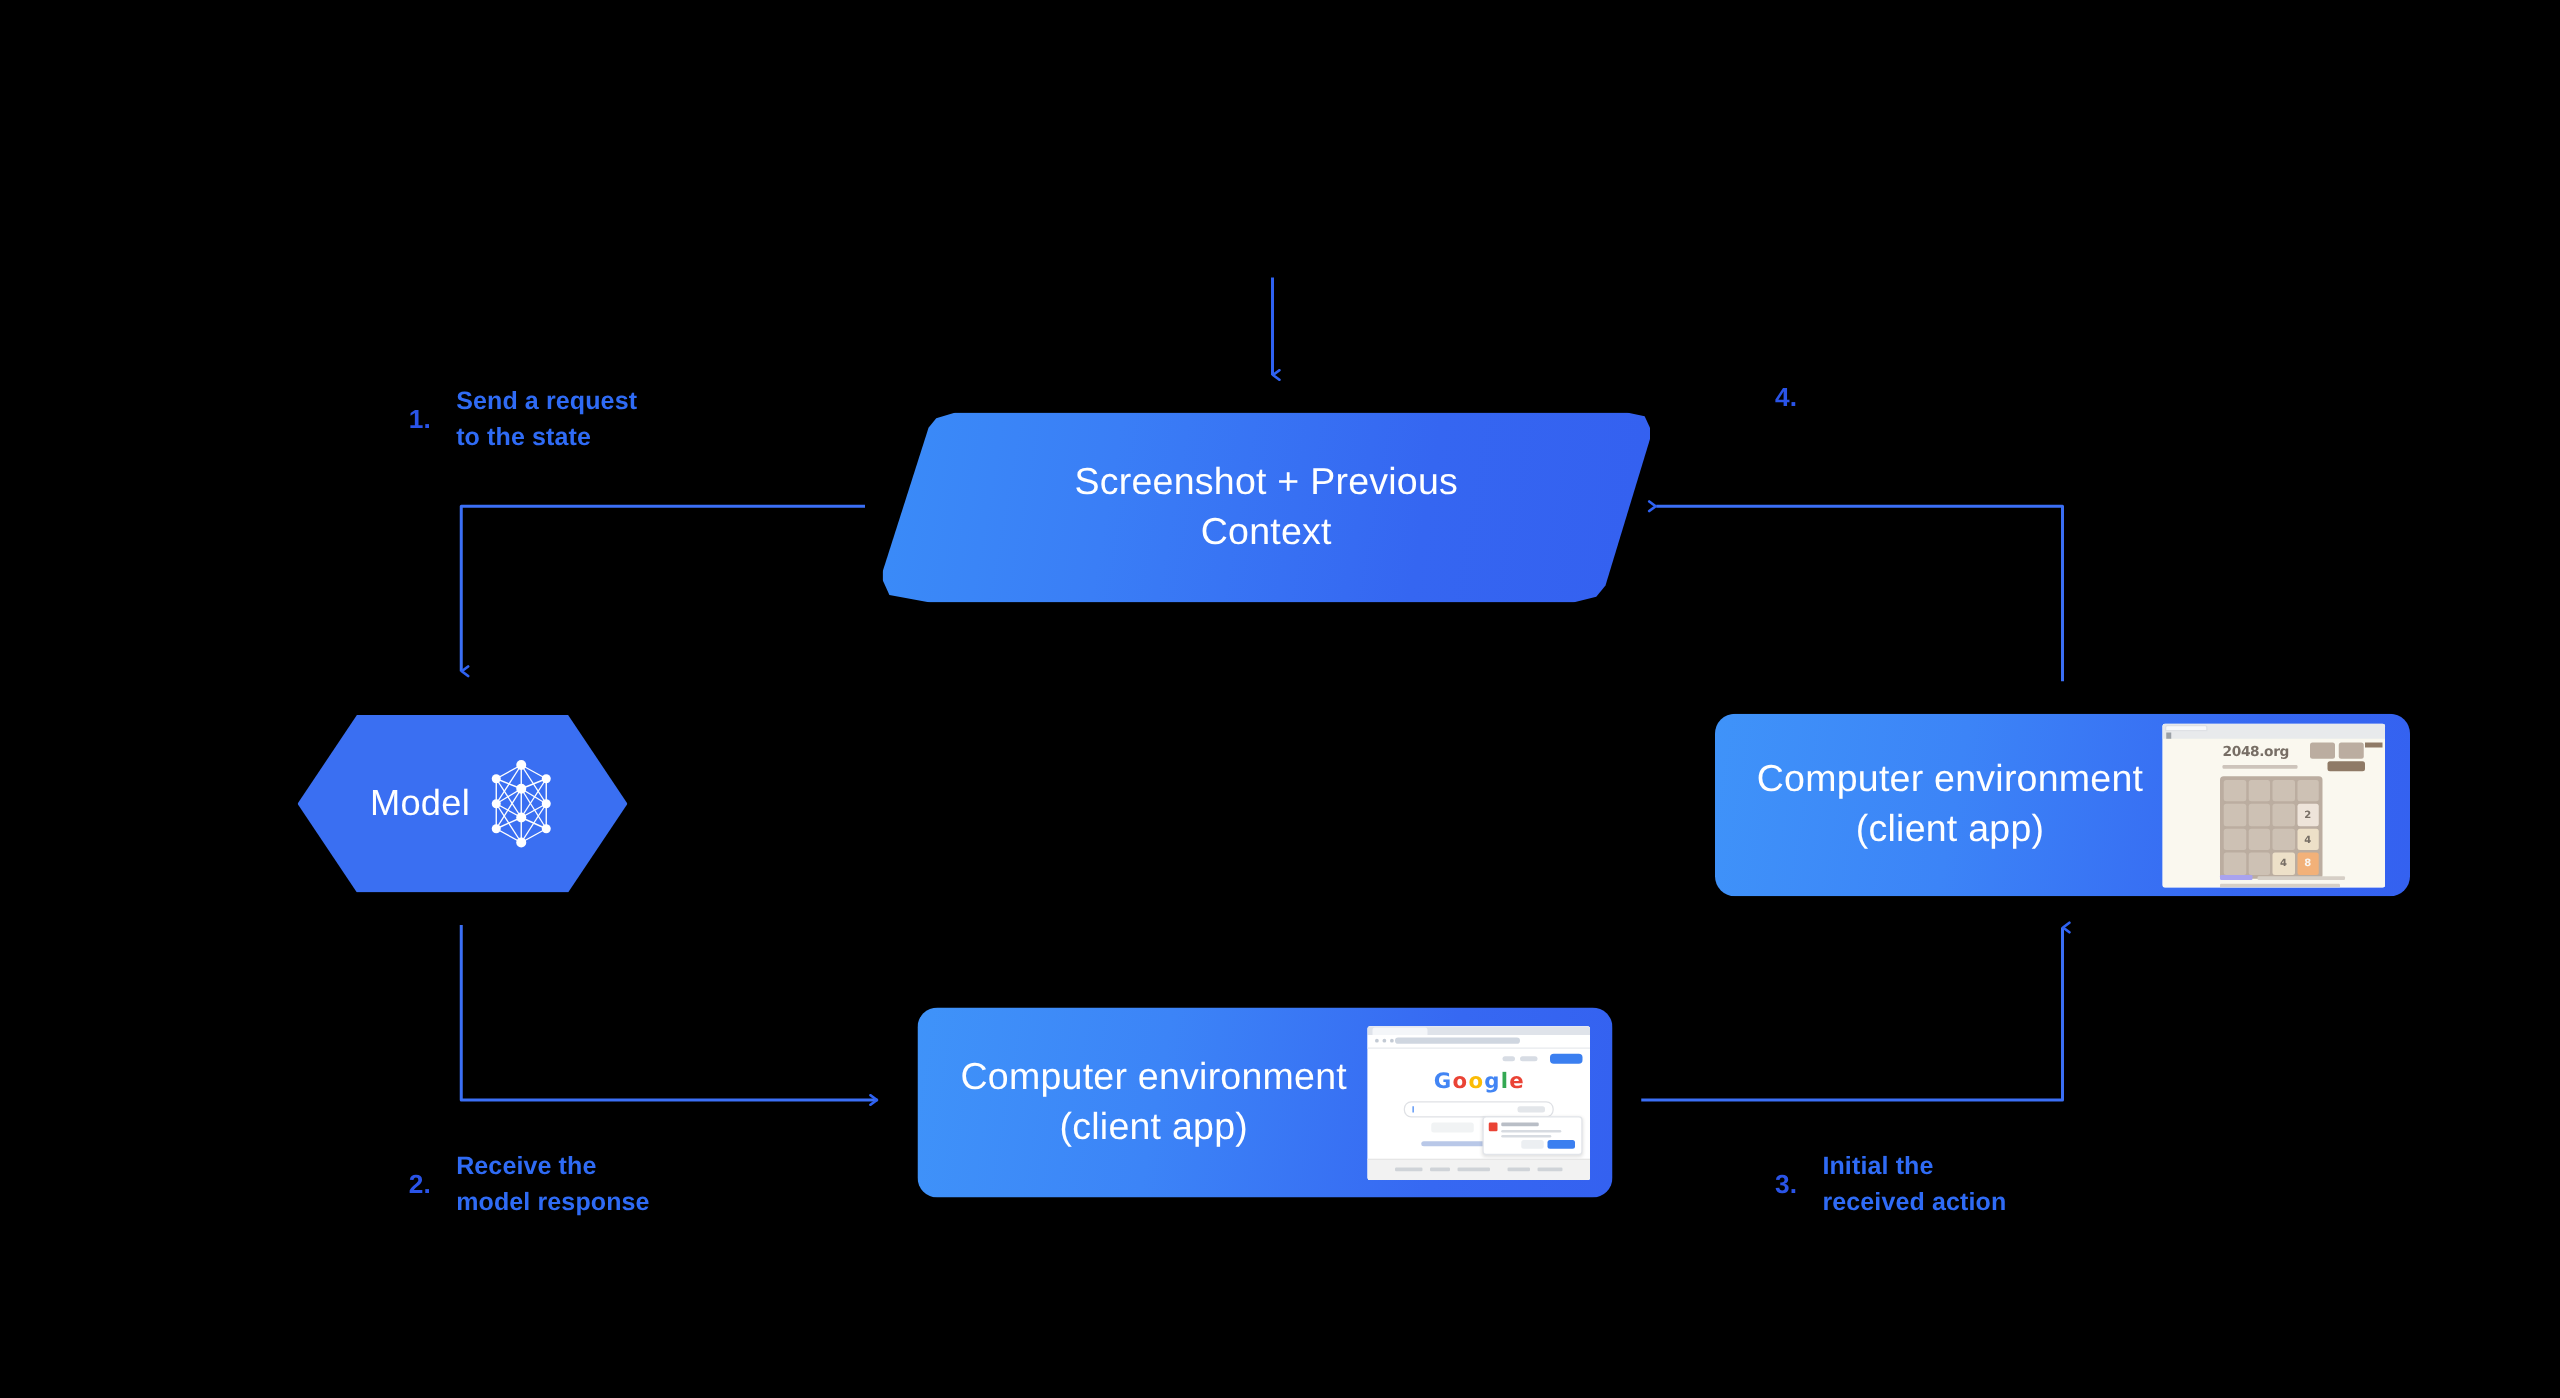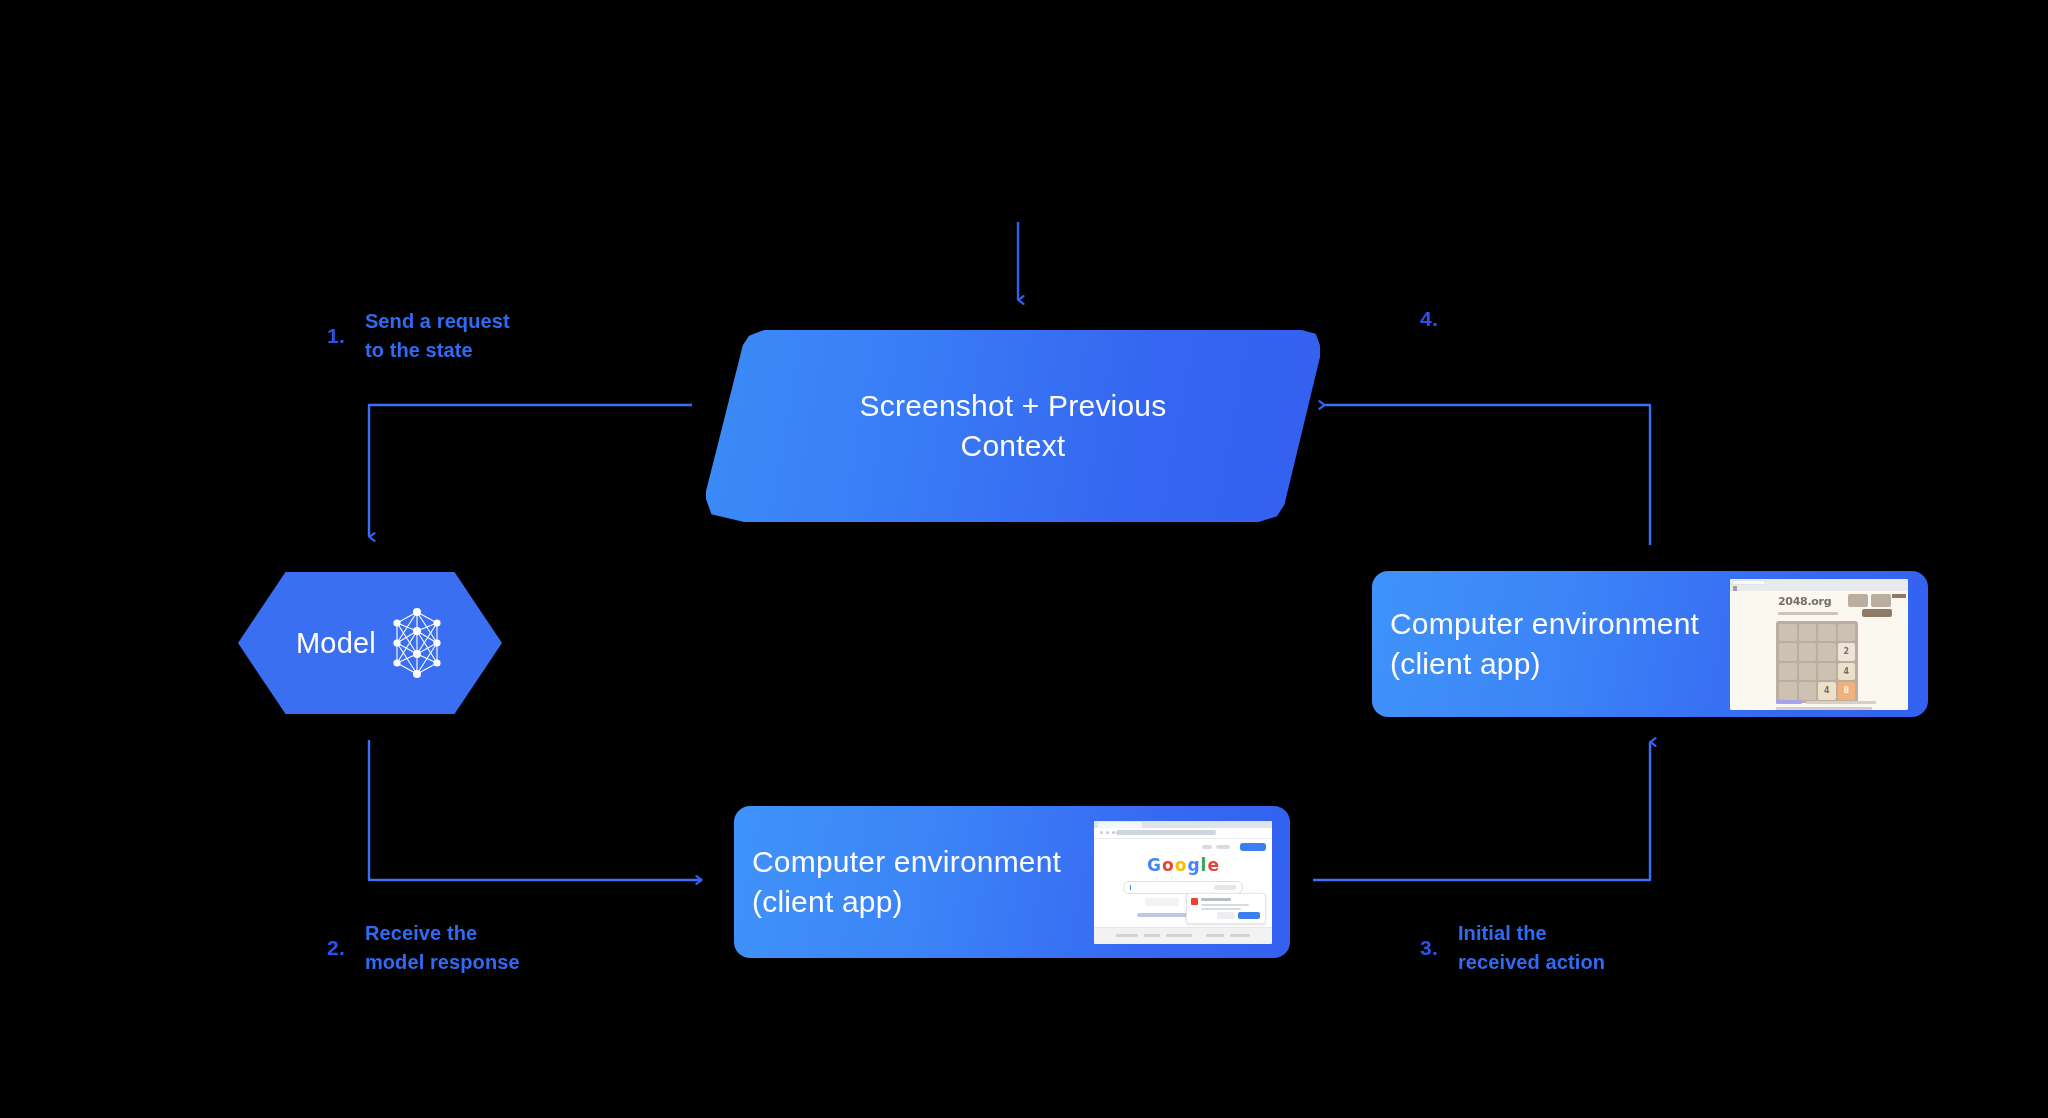--- a/index.html
+++ b/index.html
@@ -52,21 +52,21 @@
     letter-spacing: 0.1px;
     white-space: nowrap;
   }
 
   
   .parallelogram-wrap {
     position: absolute;
     left: 706px;
     top: 330px;
     width: 614px;
-    height: 192px;
+    height: 152px;
   }
   .parallelogram-shape {
     position: absolute;
     inset: 0;
     background: linear-gradient(100deg, #3a8cf8 0%, #3a7ef6 30%, #3566f1 70%, #3460f0 100%);
     clip-path: polygon(6.2% 100%, 0.9% 96%, 0.0% 88%, 0.0% 84%, 6.0% 8%, 7.0% 3%, 9.5% 0%, 97.0% 0%, 99.3% 2%, 100% 8%, 100% 14%, 94.2% 91%, 93.0% 97%, 90.0% 100%);
     border-radius: 2px;
   }
   .parallelogram-text {
     position: absolute;
@@ -124,20 +124,21 @@
     position: absolute;
     inset: 0;
     background: linear-gradient(100deg, #3f93f9 0%, #3c84f7 35%, #3668f2 75%, #3461f0 100%);
   }
   .env-card-text {
     position: relative;
     flex: 1;
     color: #ffffff;
     font-size: 30px;
     line-height: 40px;
+    text-align: center;
     letter-spacing: 0.2px;
     padding-left: 18px;
   }
   .env-card-thumb {
     position: relative;
     border-radius: 2px;
     overflow: hidden;
     background: #ffffff;
     flex: none;
     text-align: right;

